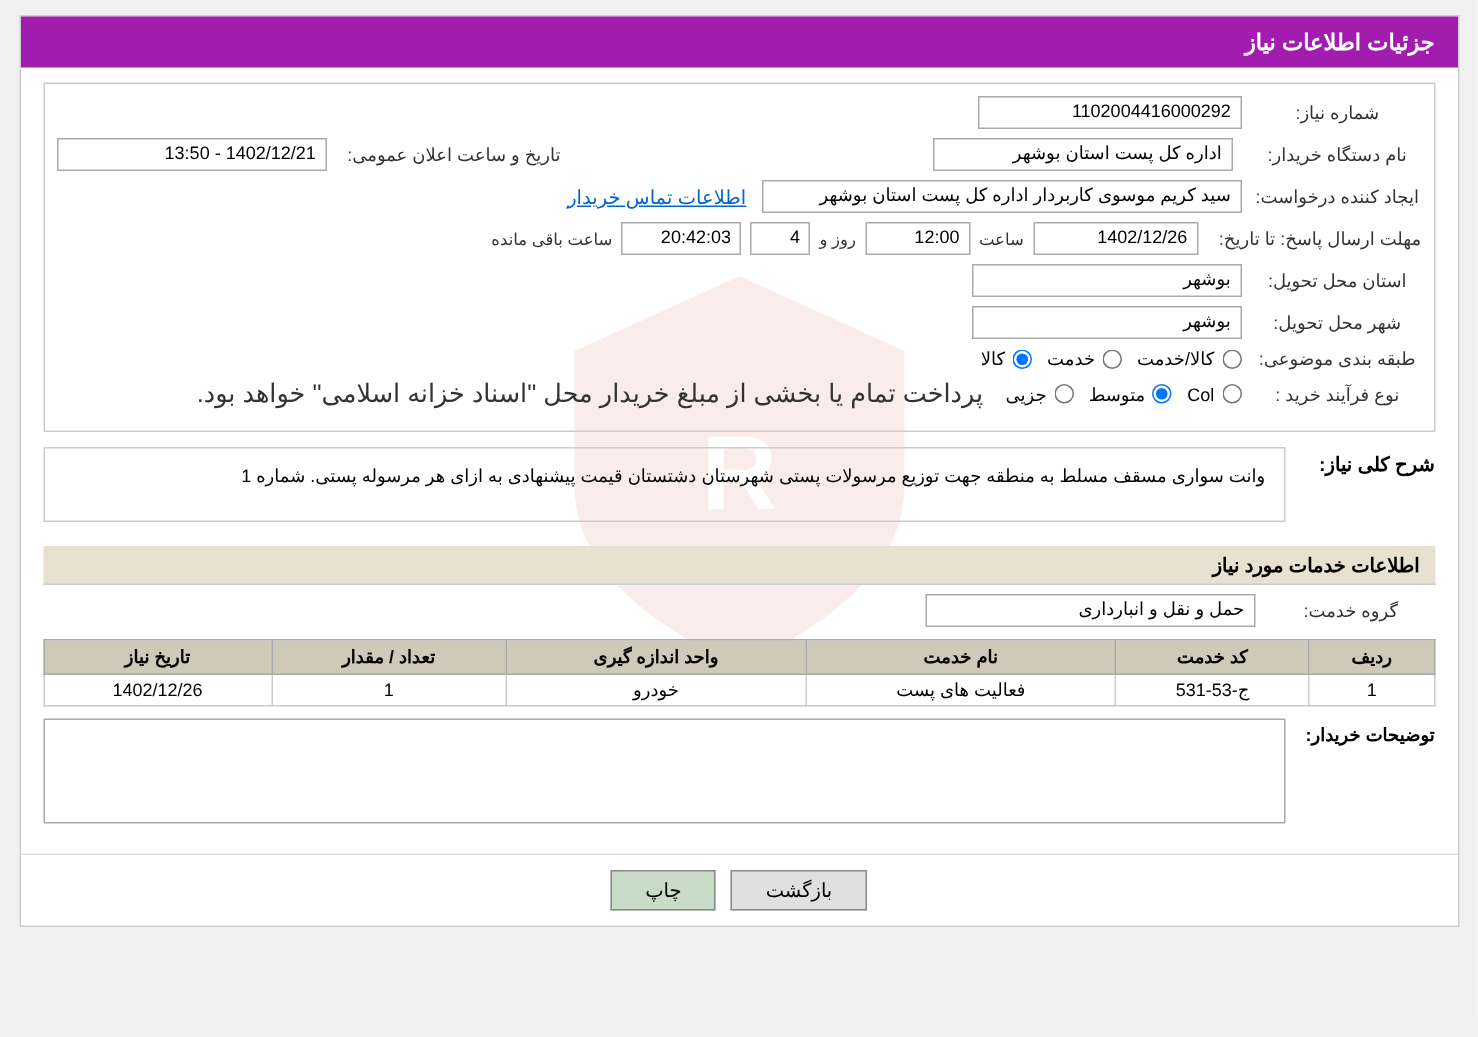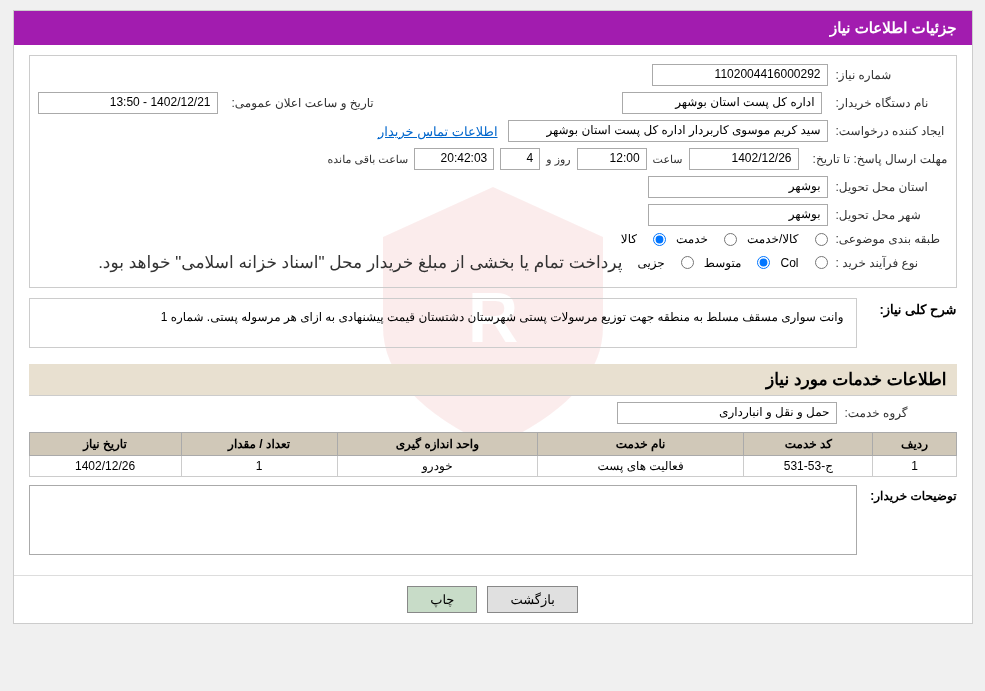--- a/index.html
+++ b/index.html
@@ -34,21 +34,21 @@
     }
     .row {
       display: flex;
       align-items: center;
       margin-bottom: 6px;
       flex-wrap: wrap;
     }
     .label {
       color: #333;
       min-width: 120px;
-      text-align: left;
+      text-align: center;
       padding-left: 8px;
       font-size: 12px;
     }
     .value-box {
       border: 1px solid #aaa;
       background: #fff;
       padding: 2px 6px;
       min-height: 22px;
       font-size: 12px;
       direction: rtl;
@@ -63,28 +63,28 @@
       color: #333;
     }
     .radio-group {
       display: flex;
       gap: 10px;
       align-items: center;
     }
     .radio-item {
       display: flex;
       align-items: center;
-      gap: 16px;
+      gap: 5px;
       font-size: 12px;
     }
     .section-title {
       background: #e8e0d0;
       padding: 5px 10px;
       font-weight: bold;
-      font-size: 17px;
+      font-size: 13px;
       margin-bottom: 6px;
       border-bottom: 1px solid #ccc;
     }
     table {
       width: 100%;
       border-collapse: collapse;
       font-size: 12px;
       margin-bottom: 8px;
     }
     table th {

